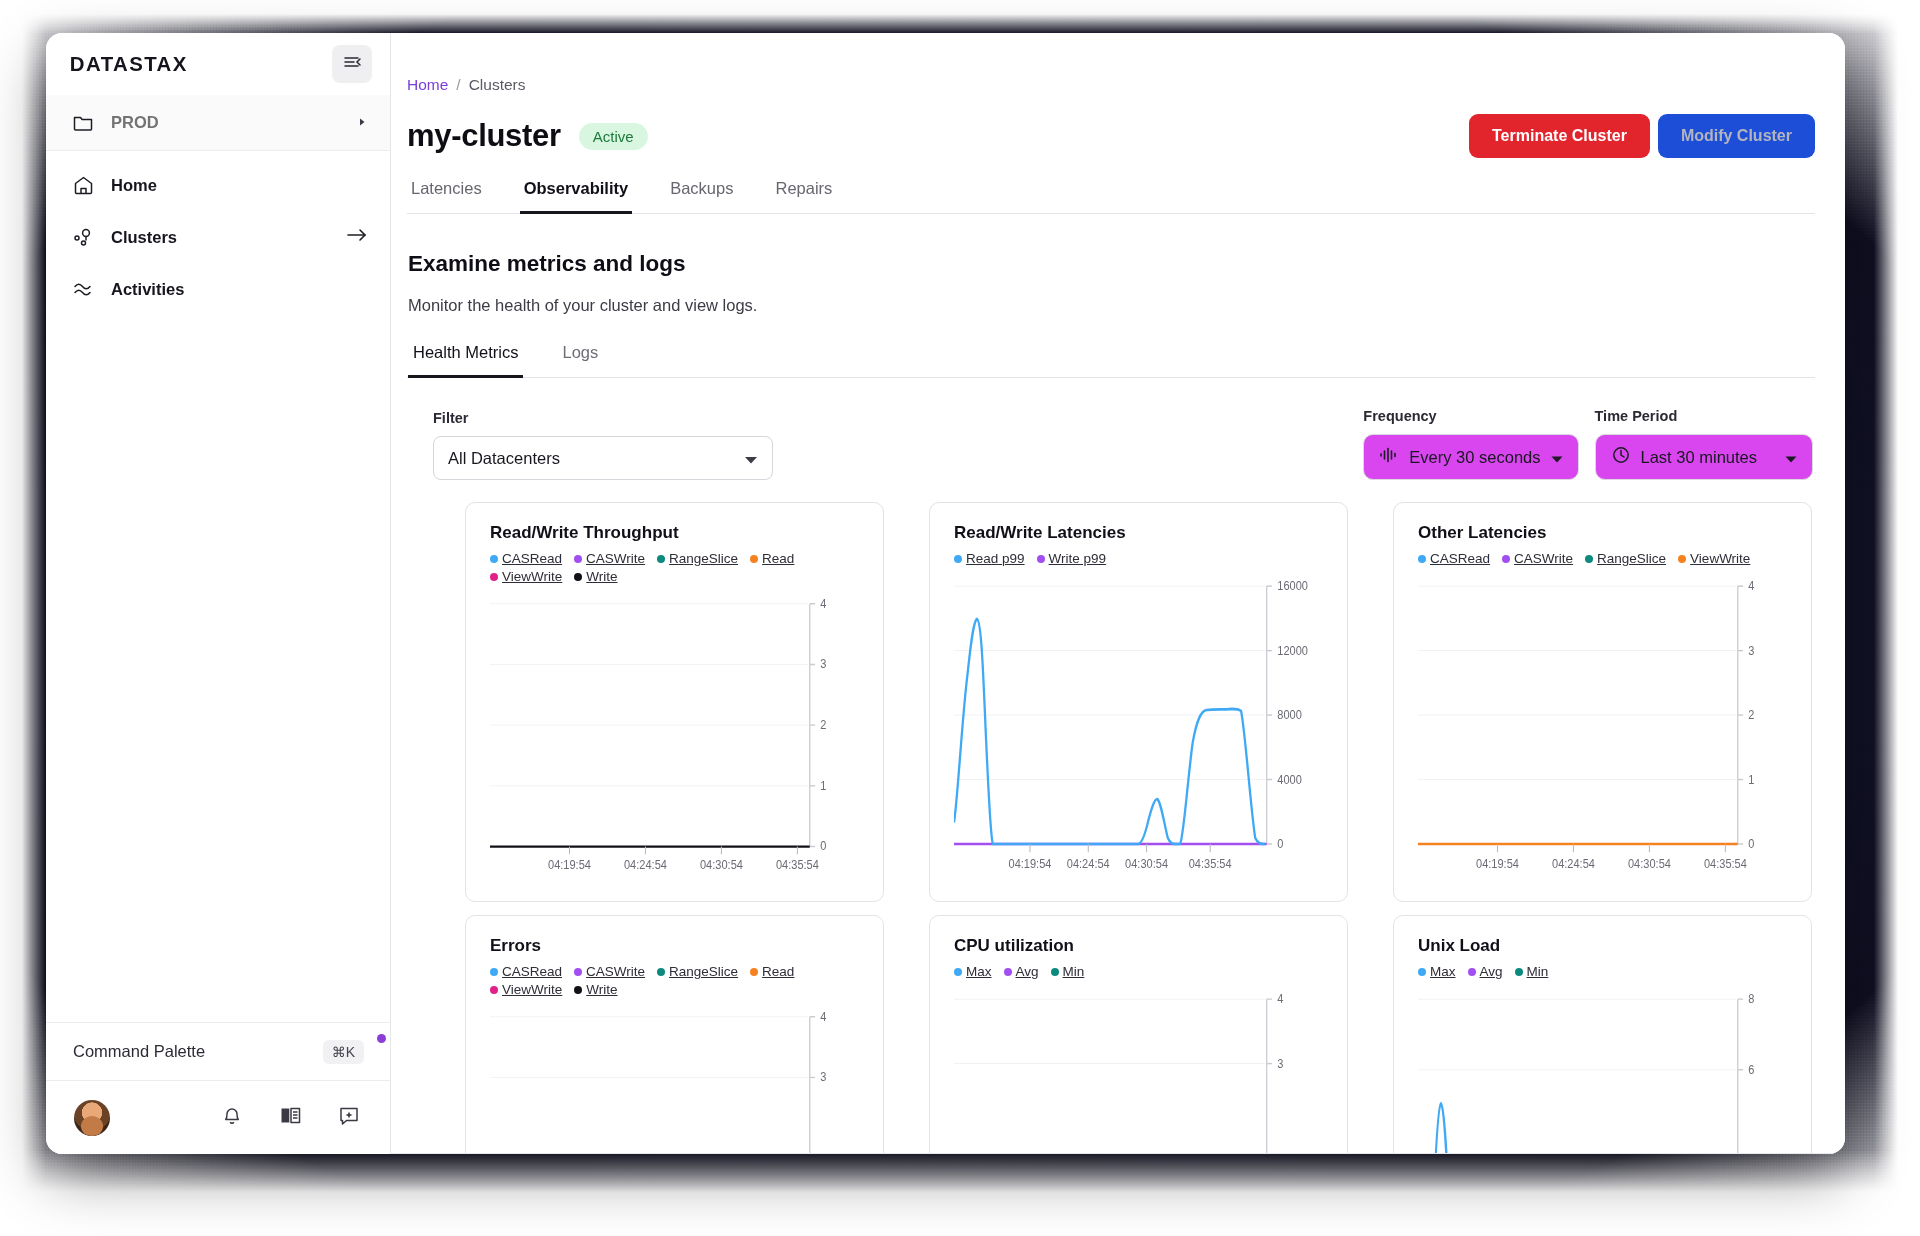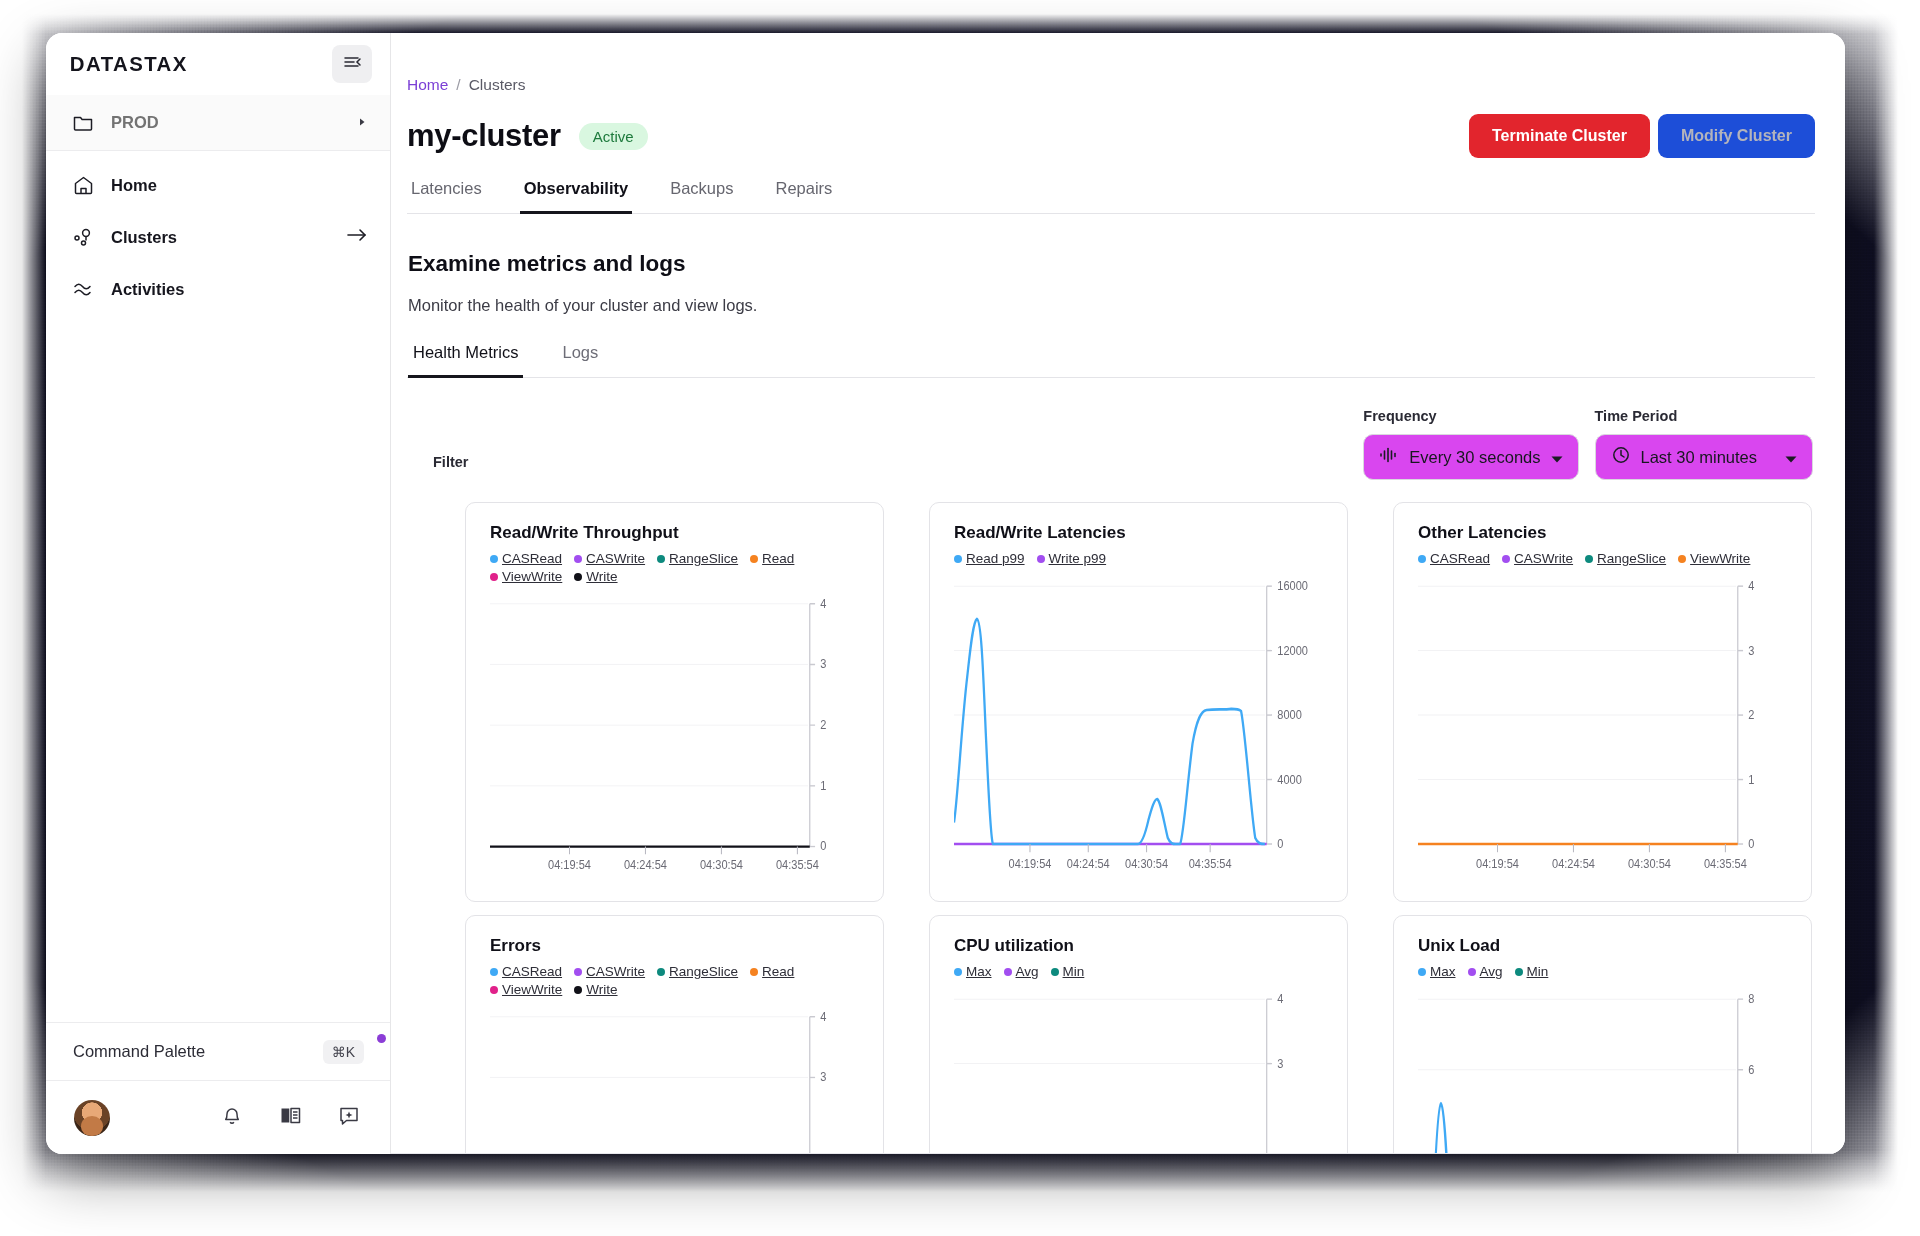--- a/index.html
+++ b/index.html
@@ -539,20 +539,28 @@
       <p class="section-sub">Monitor the health of your cluster and view logs.</p>
 
       <div class="subtabs">
         <div class="subtab active">Health Metrics</div>
         <div class="subtab">Logs</div>
       </div>
 
       <div class="controls">
         <div class="ctrl-group">
           <span class="ctrl-label">Filter</span>
+          <div class="select-box filter-select">
+            <span class="val">All Datacenters</span>
+            <span>
+              <svg width="14" height="8" viewBox="0 0 14 8">
+                  <polygon points="1,1 13,1 7,7.5" fill="#3c3c46"></polygon>
+                </svg>
+            </span>
+          </div>
         </div>
 
         <div class="ctrl-right">
           <div class="ctrl-group">
             <span class="ctrl-label">Frequency</span>
             <div class="pill-select">
               <span>
                 <svg width="20" height="18" viewBox="0 0 20 18" stroke="#1b1b23" stroke-width="1.6" stroke-linecap="round">
                   <line x1="2" y1="8" x2="2" y2="10"></line>
                   <line x1="5.5" y1="5" x2="5.5" y2="13"></line>

